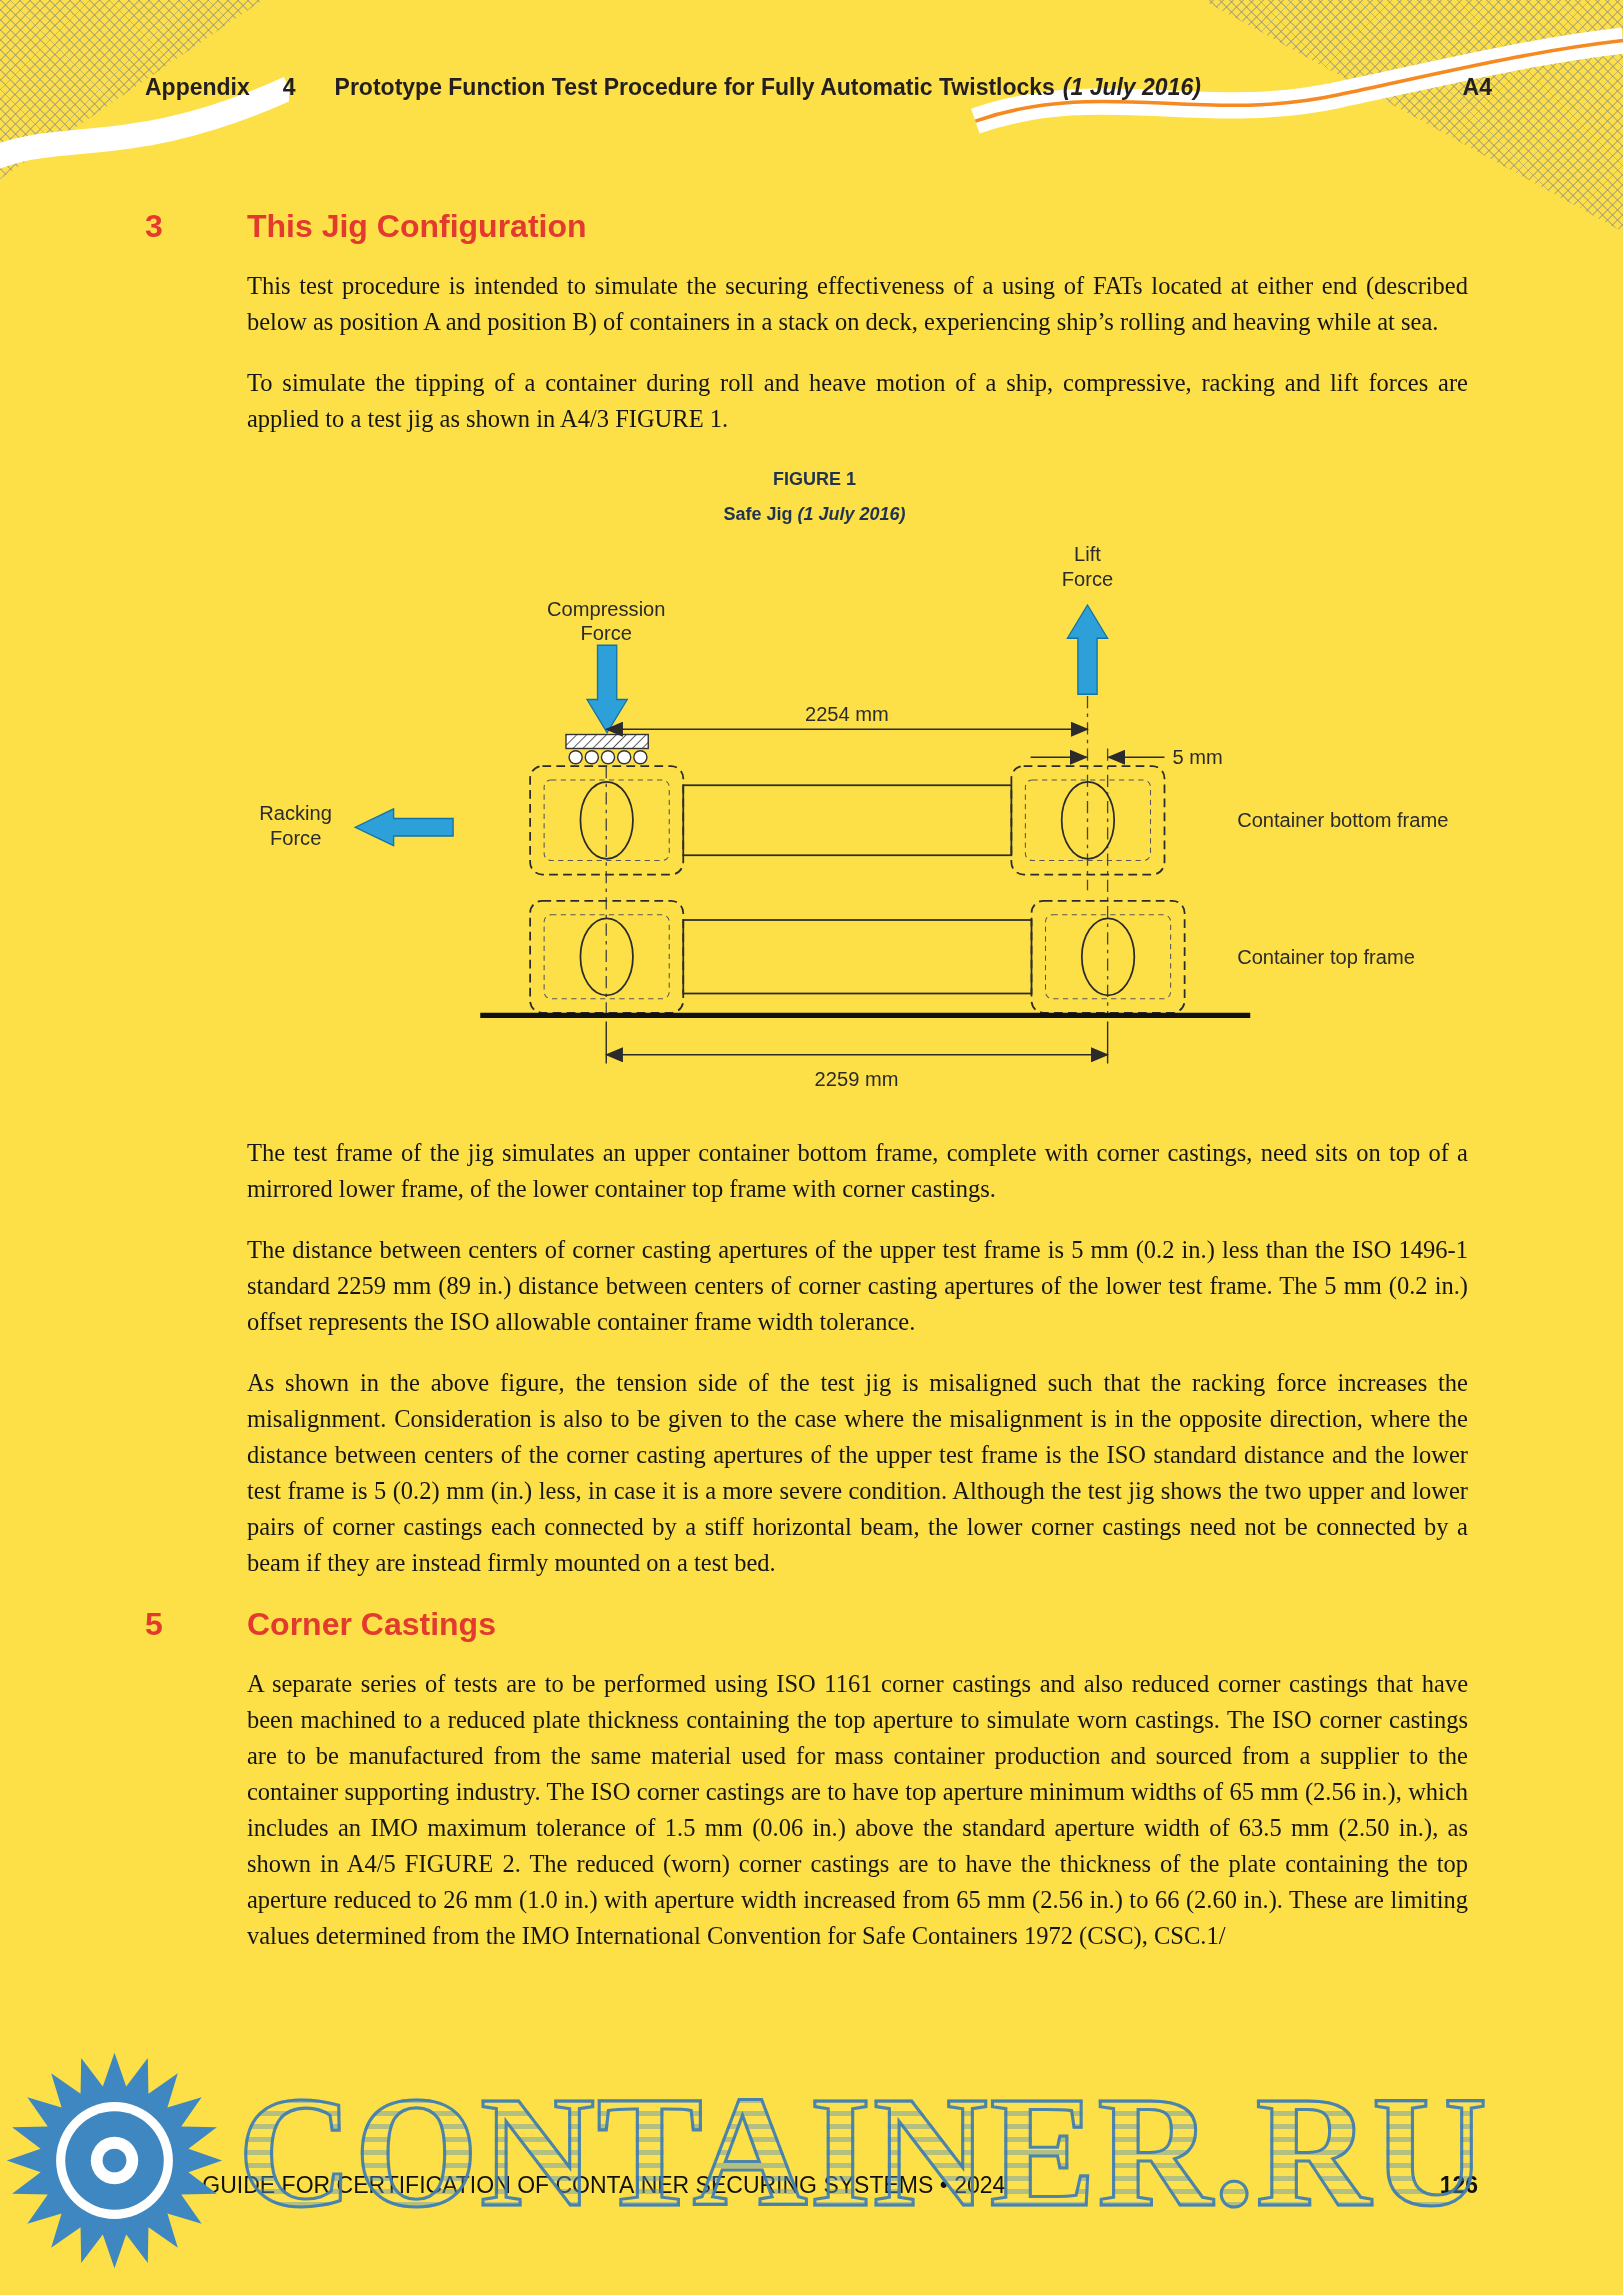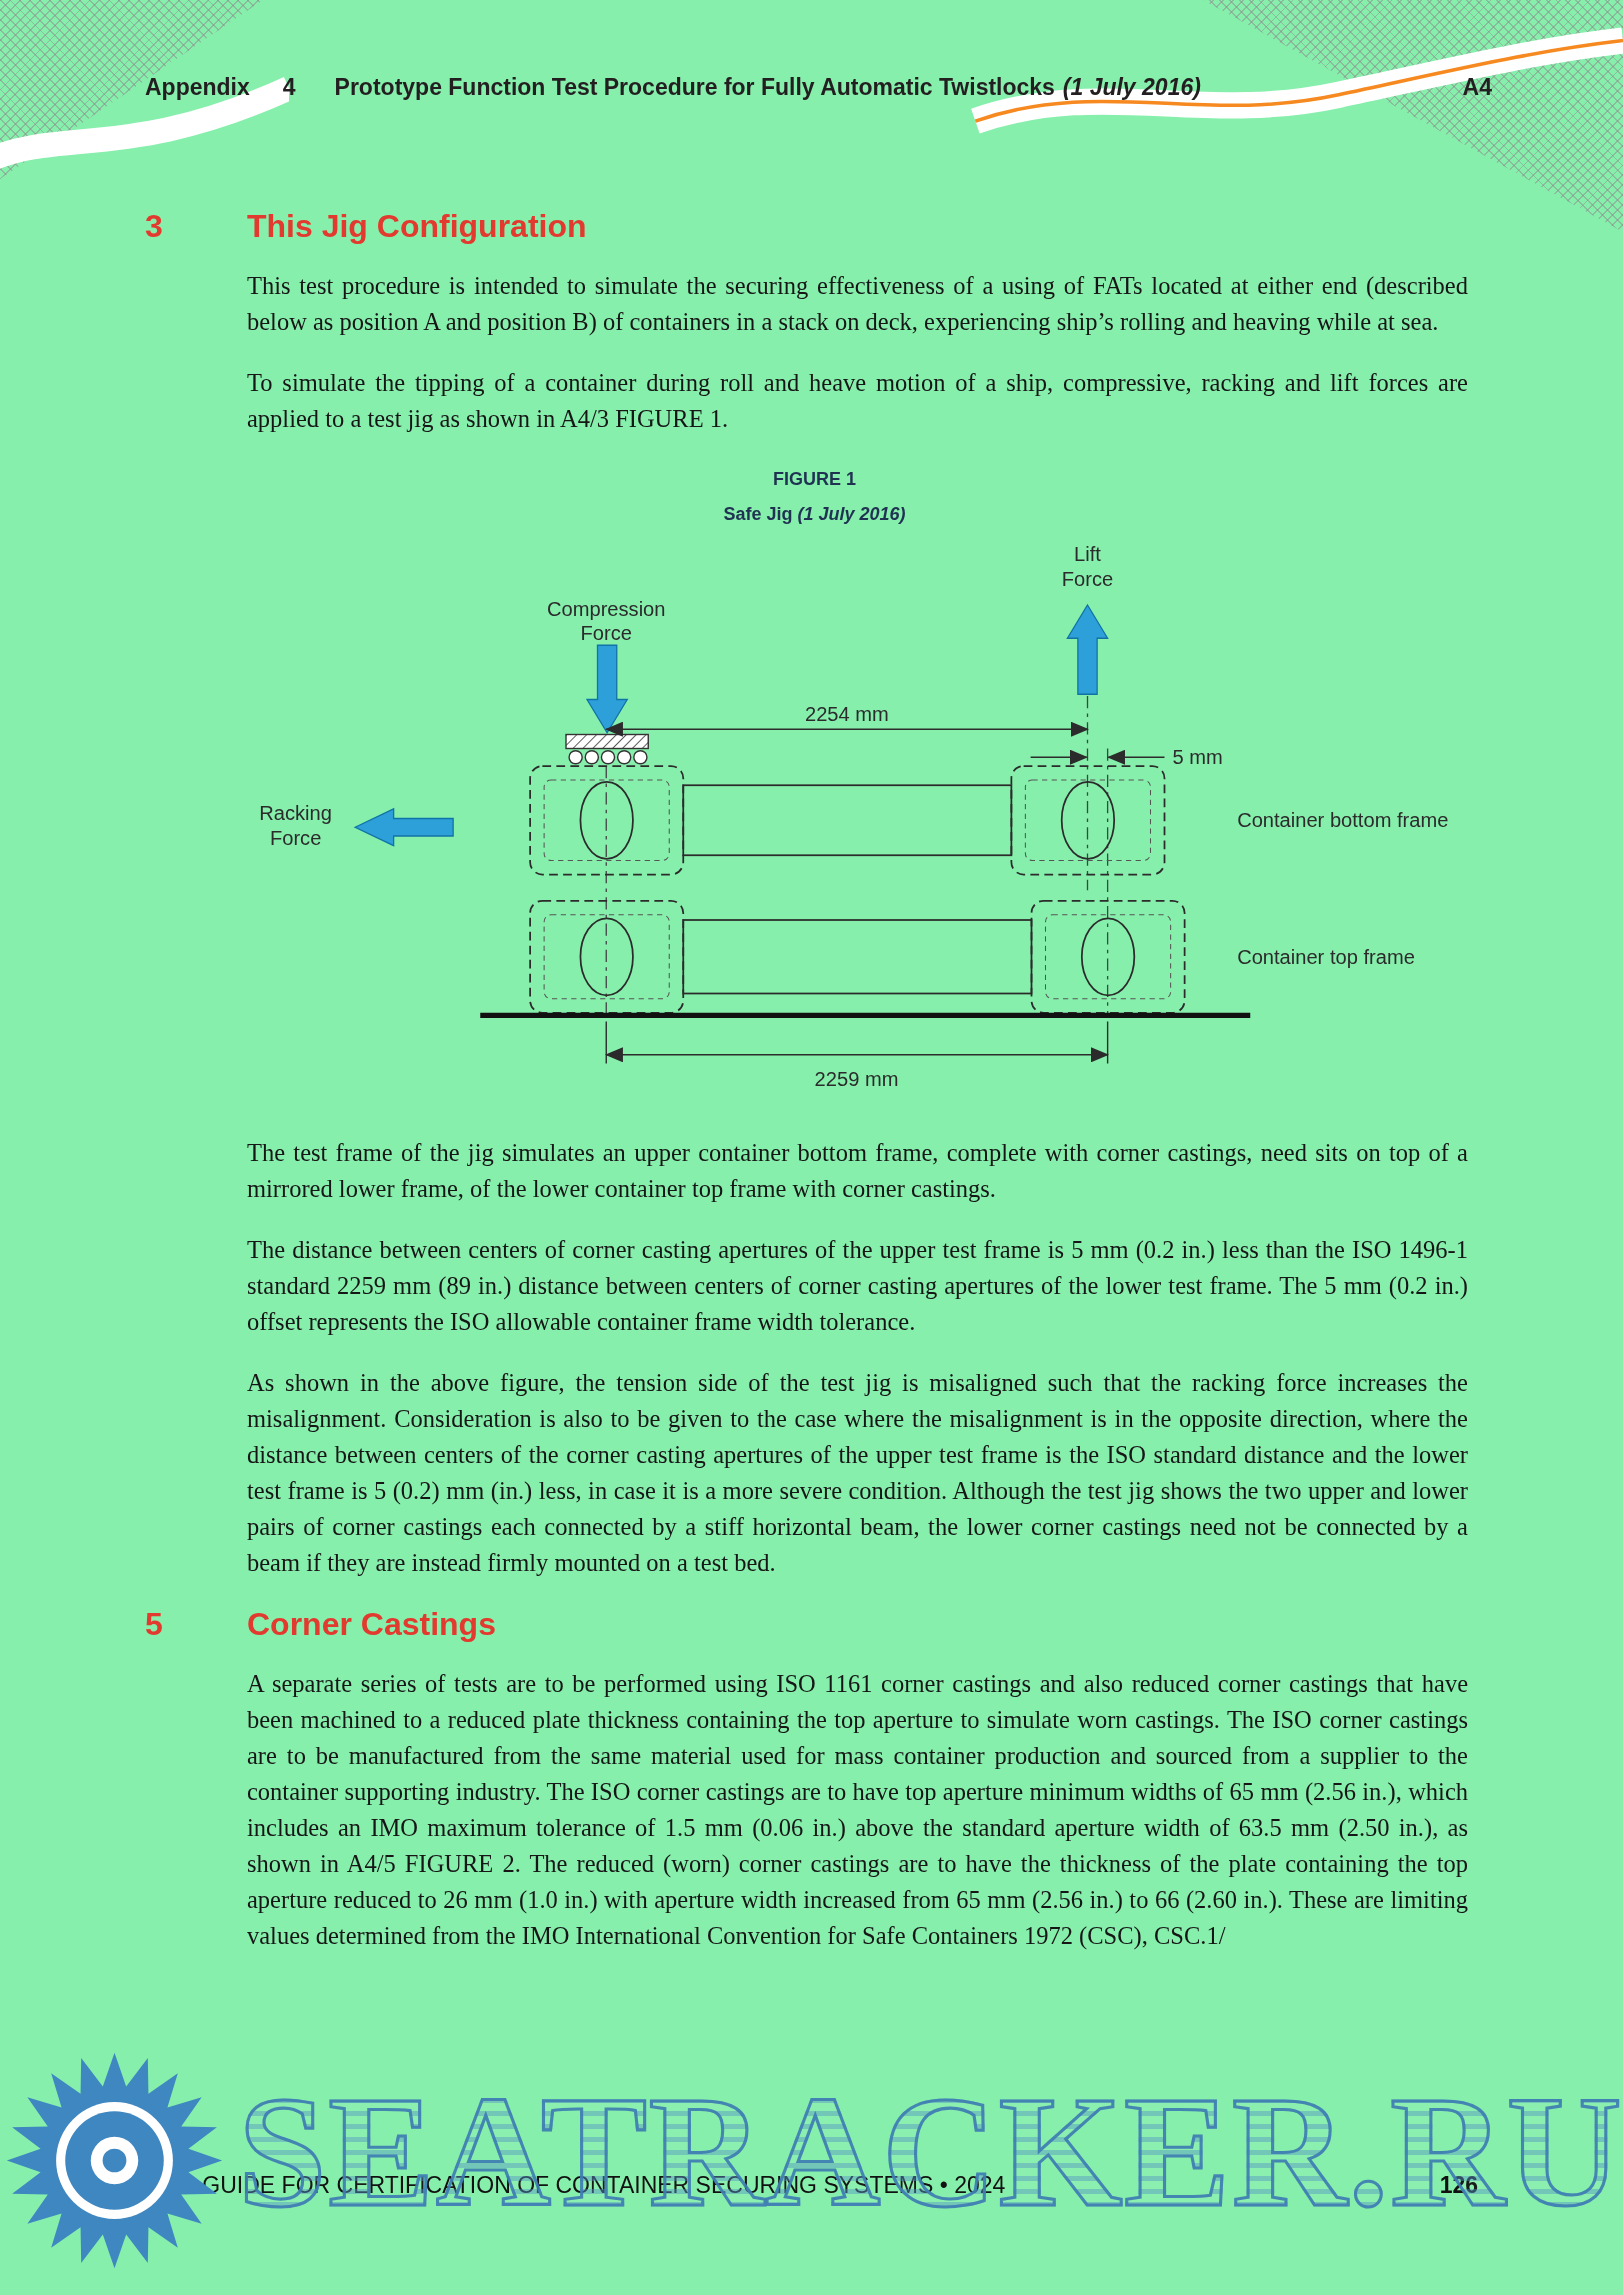--- a/index.html
+++ b/index.html
@@ -1,17 +1,17 @@
 <!DOCTYPE html>
 <html style="font-size:14px"><head>
 <meta charset="utf-8">
 <style>
   html,body { margin:0; padding:0; background:#ffffff; }
   .page {
-    position:relative; width:1623px; height:2295px; background:#86efac;
+    position:relative; width:1623px; height:2295px; background:#fde047;
     overflow:hidden; font-family:"Liberation Serif", serif; color:#1a1a1a;
   }
   
   .hatch {
     position:absolute; z-index:2;
     background-image:
       repeating-linear-gradient(45deg,  rgba(140,140,140,.50) 0 1.3px, transparent 1.3px 7px),
       repeating-linear-gradient(135deg, rgba(140,140,140,.50) 0 1.3px, transparent 1.3px 7px);
   }
   .hatch-left  { left:0; top:0; width:263px; height:179px; clip-path:polygon(0 0, 100% 0, 0 100%); }
@@ -217,21 +217,21 @@
     <p class="para">A separate series of tests are to be performed using ISO 1161 corner castings and also reduced corner castings that have been machined to a reduced plate thickness containing the top aperture to simulate worn castings. The ISO corner castings are to be manufactured from the same material used for mass container production and sourced from a supplier to the container supporting industry. The ISO corner castings are to have top aperture minimum widths of 65 mm (2.56 in.), which includes an IMO maximum tolerance of 1.5 mm (0.06 in.) above the standard aperture width of 63.5 mm (2.50 in.), as shown in A4/5 FIGURE 2. The reduced (worn) corner castings are to have the thickness of the plate containing the top aperture reduced to 26 mm (1.0 in.) with aperture width increased from 65 mm (2.56 in.) to 66 (2.60 in.). These are limiting values determined from the IMO International Convention for Safe Containers 1972 (CSC), CSC.1/</p>
   </div>
 
   <div class="footer">
     <span class="brand">ABS</span>
     <span class="ftxt">GUIDE FOR CERTIFICATION OF CONTAINER SECURING SYSTEMS • 2024</span>
     <span class="spacer"></span>
     <span class="pgnum">126</span>
   </div>
 
-  <div class="watermark">SEATRACKER.RU</div>
+  <div class="watermark">CONTAINER.RU</div>
 
   <svg class="sun-logo" viewBox="0 0 240 240">
     <polygon id="sun-rays" fill="#3F87C1" points="120.0,2.0 132.8,39.0 156.5,7.8 157.2,46.9 189.4,24.5 178.0,62.0 215.5,50.6 193.1,82.8 232.2,83.5 201.0,107.2 238.0,120.0 201.0,132.8 232.2,156.5 193.1,157.2 215.5,189.4 178.0,178.0 189.4,215.5 157.2,193.1 156.5,232.2 132.8,201.0 120.0,238.0 107.2,201.0 83.5,232.2 82.8,193.1 50.6,215.5 62.0,178.0 24.5,189.4 46.9,157.2 7.8,156.5 39.0,132.8 2.0,120.0 39.0,107.2 7.8,83.5 46.9,82.8 24.5,50.6 62.0,62.0 50.6,24.5 82.8,46.9 83.5,7.8 107.2,39.0"></polygon>
     <circle cx="120" cy="120" r="64" fill="#ffffff"></circle>
     <circle cx="120" cy="120" r="54" fill="#3F87C1"></circle>
     <circle cx="120" cy="120" r="26" fill="#ffffff"></circle>
     <circle cx="120" cy="120" r="13" fill="#3F87C1"></circle>
   </svg>
 
 </div>

